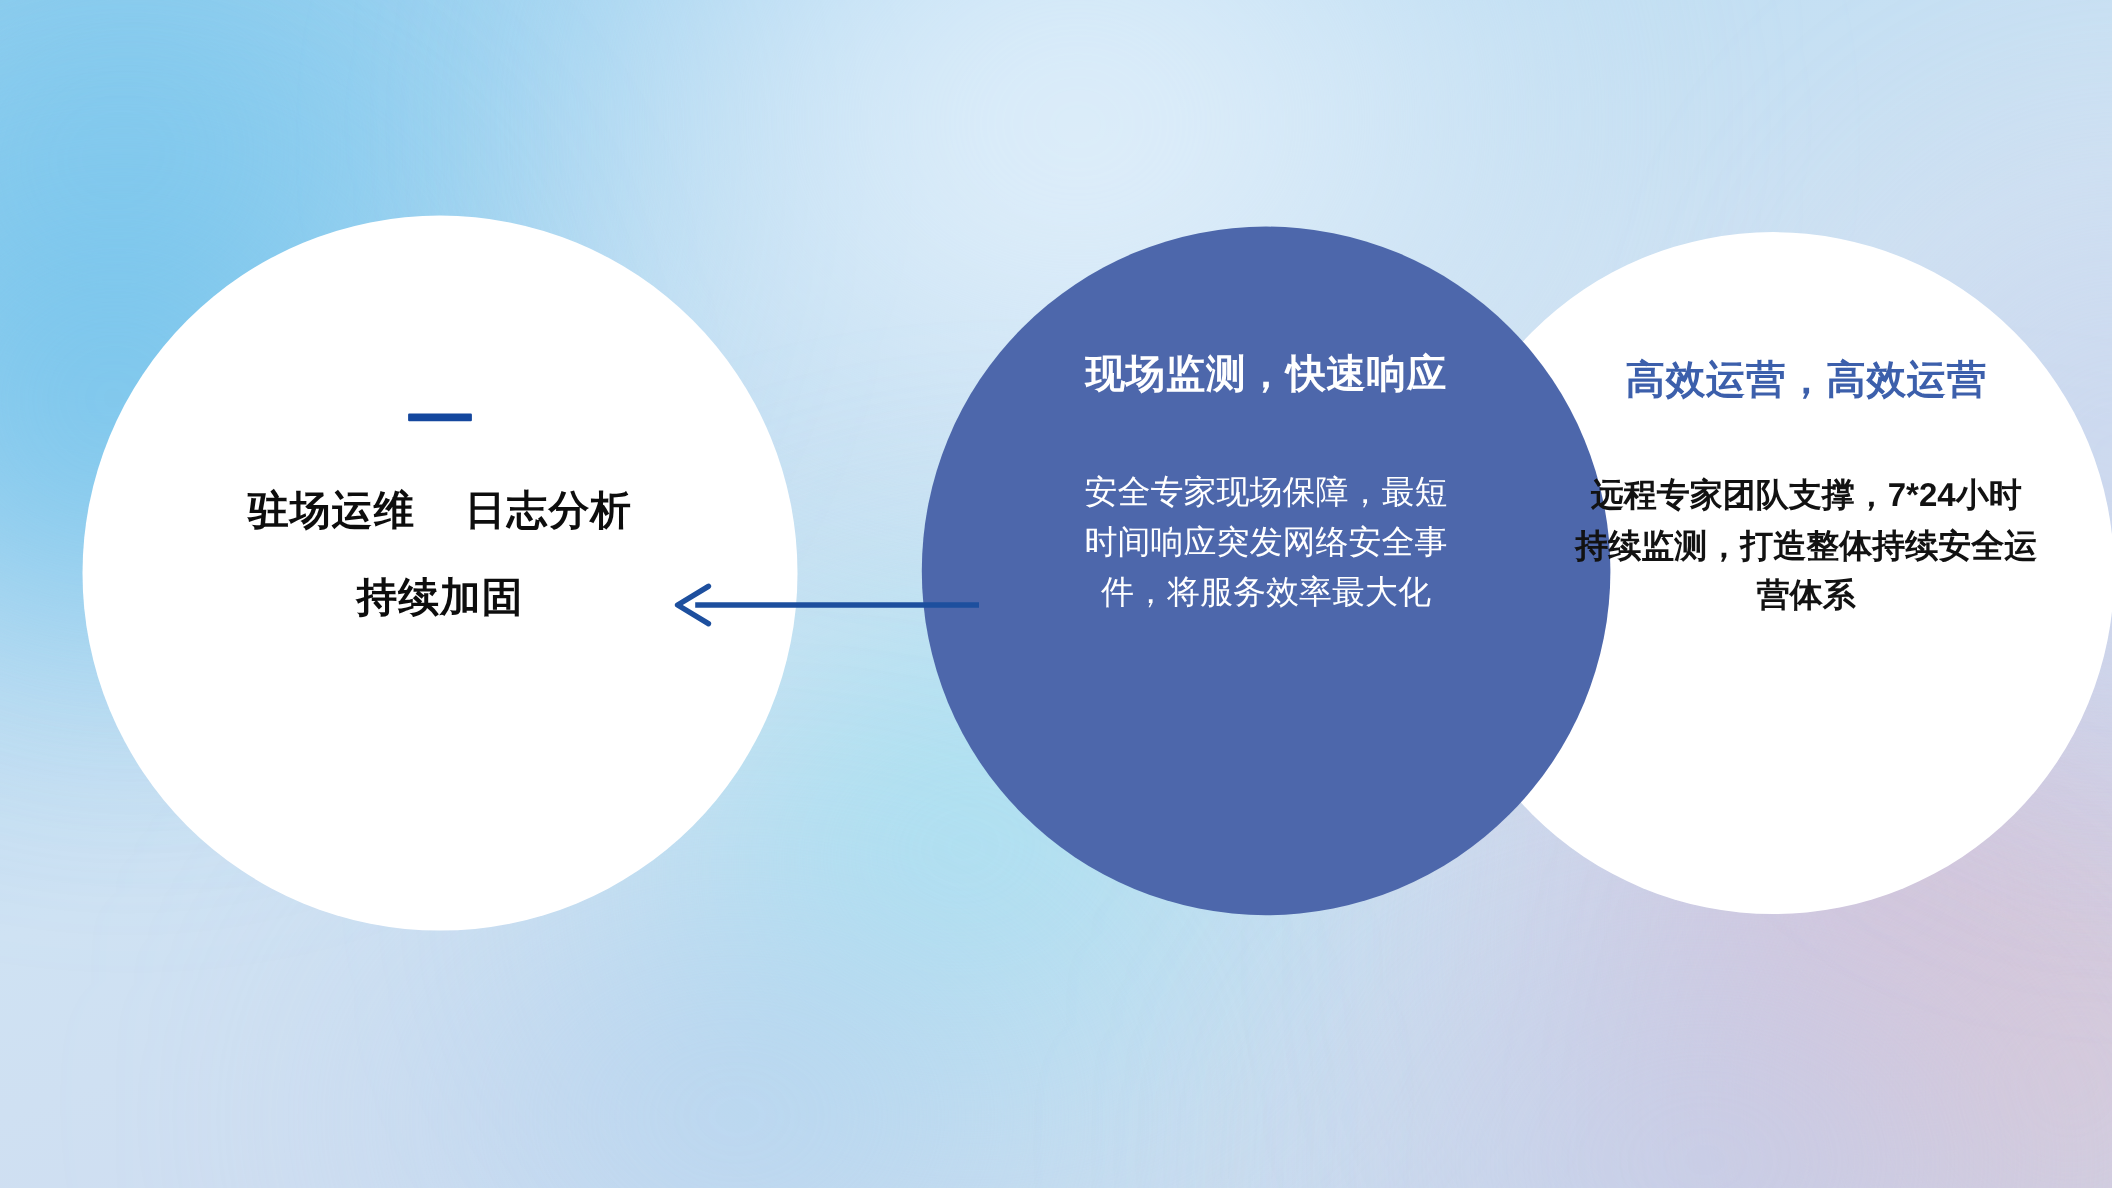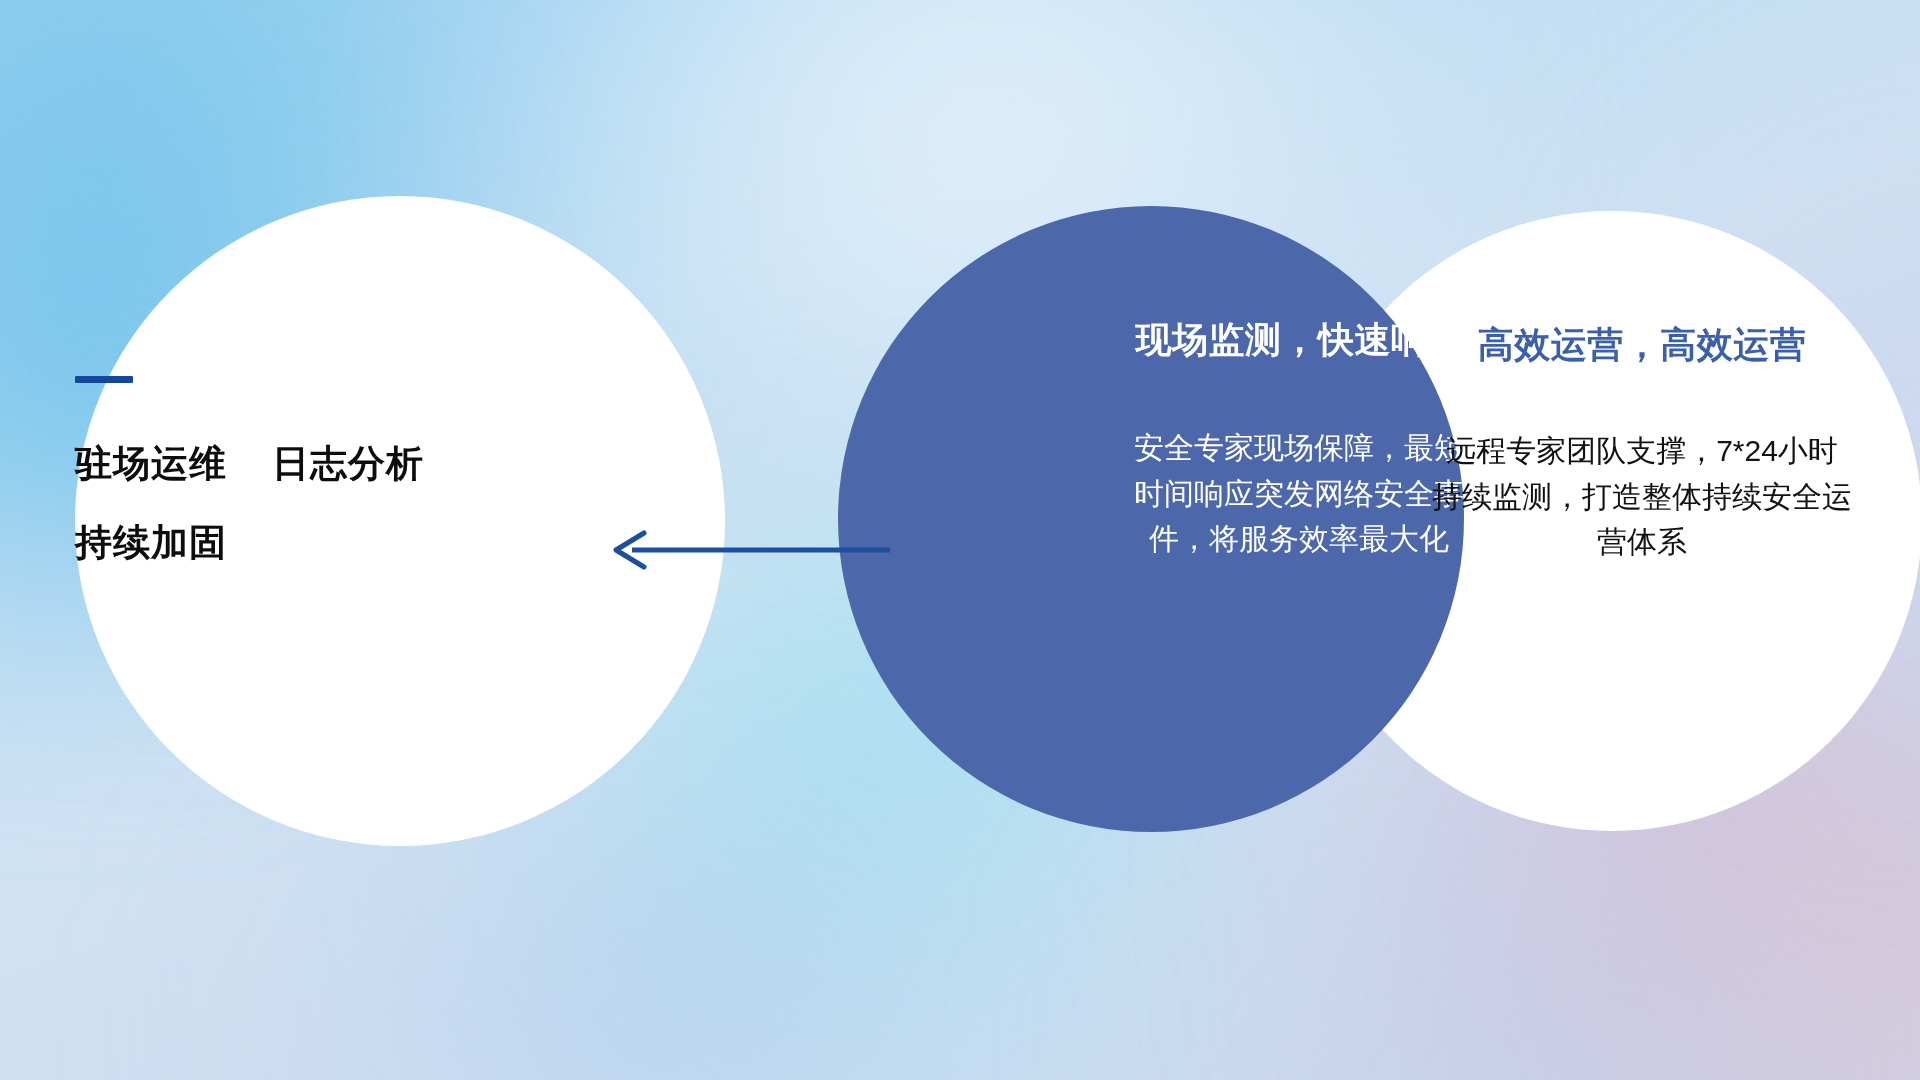--- a/index.html
+++ b/index.html
@@ -126,21 +126,21 @@
   
   #left-content {
     position: absolute;
     left: 75px;
     top: 196px;
     width: 650px;
     height: 650px;
     z-index: 5;
     display: flex;
     flex-direction: column;
-    align-items: flex-start;
+    align-items: center;
     justify-content: flex-start;
     padding-top: 180px;
     box-sizing: border-box;
   }
   #left-rule {
     width: 58px;
     height: 7px;
     background: #14479e;
     border-radius: 1px;
     margin-bottom: 62px;
@@ -160,21 +160,21 @@
   
   #center-content {
     position: absolute;
     left: 838px;
     top: 206px;
     width: 626px;
     height: 626px;
     z-index: 6;
     display: flex;
     flex-direction: column;
-    align-items: flex-end;
+    align-items: center;
     justify-content: flex-start;
     padding-top: 110px;
     box-sizing: border-box;
   }
   #center-title {
     font-size: 36px;
     font-weight: bold;
     color: #ffffff;
     letter-spacing: 0.5px;
     white-space: nowrap;
@@ -213,21 +213,21 @@
     letter-spacing: 0.5px;
     white-space: nowrap;
     margin-bottom: 58px;
   }
   #right-body {
     font-size: 30px;
     line-height: 1.52;
     color: #121212;
     text-align: center;
     width: 420px;
-    font-weight: normal;
+    font-weight: bold;
   }
 
   
   #arrow {
     position: absolute;
     left: 600px;
     top: 515px;
     width: 300px;
     height: 70px;
     z-index: 4;

